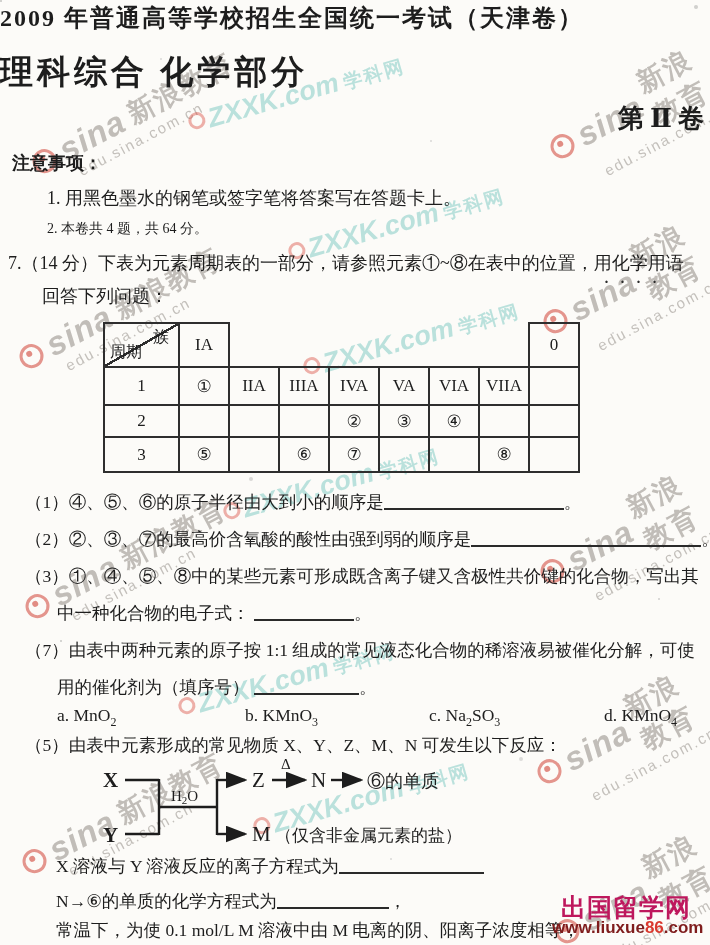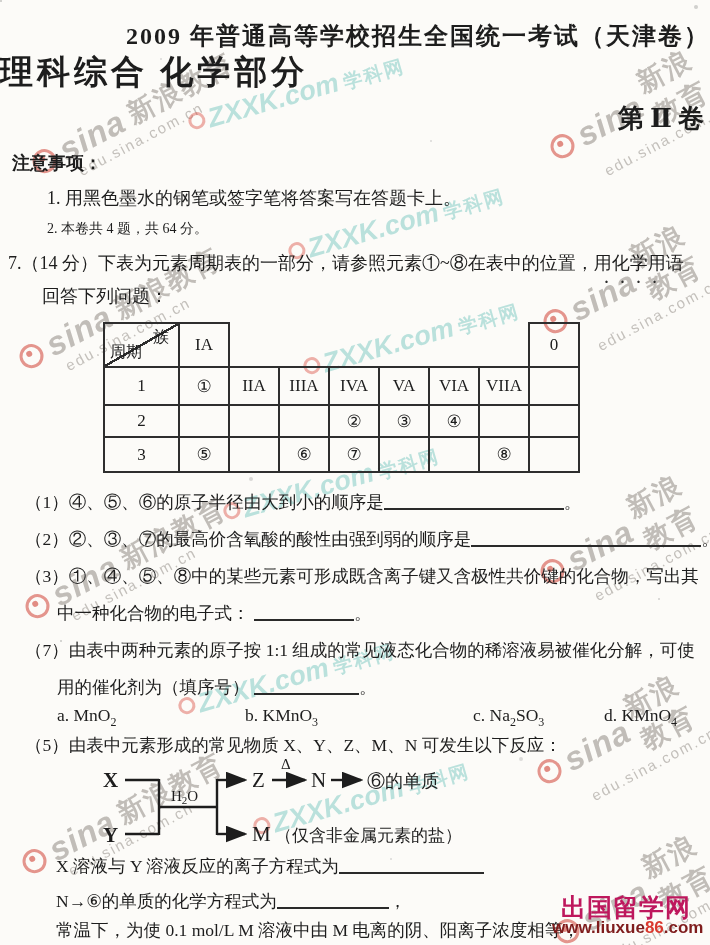--- a/index.html
+++ b/index.html
@@ -4,21 +4,21 @@
 <style>
   html,body{margin:0;padding:0;background:#e8e6e2;}
   .page{
     position:relative;width:710px;height:945px;margin:0 auto;
     background:#fcfbf8;overflow:hidden;
     font-family:"Liberation Serif","DejaVu Serif",serif;color:#1d1d1d;
   }
   
   .line{position:absolute;white-space:nowrap;font-size:17.5px;line-height:1.25;}
   .bold{font-weight:bold;}
-  .t1{position:absolute;top:20px;left:0;width:100%;text-align:right;
+  .t1{position:absolute;top:2px;left:0;width:100%;text-align:left;
       font-size:24px;font-weight:bold;letter-spacing:2px;}
   .t2{position:absolute;top:50px;left:0;width:100%;text-align:left;
       font-size:33px;font-weight:bold;letter-spacing:4px;}
   .t3{position:absolute;top:101px;left:0;width:100%;text-align:right;
       font-size:26px;font-weight:bold;letter-spacing:6px;}
   .blank{display:inline-block;border-bottom:2px solid #2a2a2a;height:13px;vertical-align:-2px;}
   .b180{width:180px;} .b230{width:230px;} .b100{width:100px;}
   .b105{width:105px;} .b145{width:145px;} .b112{width:112px;}
   sub{font-size:12px;}
   .emdots{position:absolute;left:604px;top:274px;font-size:15px;font-weight:bold;
@@ -247,21 +247,21 @@
   <div class="line" style="left:25px;top:640px;">
     <span>（7）由表中两种元素的原子按 1:1 组成的常见液态化合物的稀溶液易被催化分解，可使</span>
   </div>
   <div class="line" style="left:57px;top:677px;">
     <span>用的催化剂为（填序号）</span>&nbsp;<span class="blank b105"></span><span>。</span>
   </div>
 
   <div class="line" style="left:0;top:705px;width:710px;">
     <span class="opt" style="left:57px;"><span>a. MnO</span><sub>2</sub><span></span><sub></sub></span>
     <span class="opt" style="left:245px;"><span>b. KMnO</span><sub>3</sub><span></span><sub></sub></span>
-    <span class="opt" style="left:429px;margin-left:44px;"><span>c. Na</span><sub>2</sub><span>SO</span><sub>3</sub></span>
+    <span class="opt" style="left:429px;"><span>c. Na</span><sub>2</sub><span>SO</span><sub>3</sub></span>
     <span class="opt" style="left:604px;"><span>d. KMnO</span><sub>4</sub><span></span><sub></sub></span>
   </div>
 
   <div class="line" style="left:25px;top:735px;">
     <span>（5）由表中元素形成的常见物质 X、Y、Z、M、N 可发生以下反应：</span>
   </div>
 
   <svg class="diag-svg" width="395" height="96" viewBox="0 0 395 96">
     <defs>
       <marker id="ah" markerWidth="9" markerHeight="8" refX="8" refY="3.5" orient="auto">

